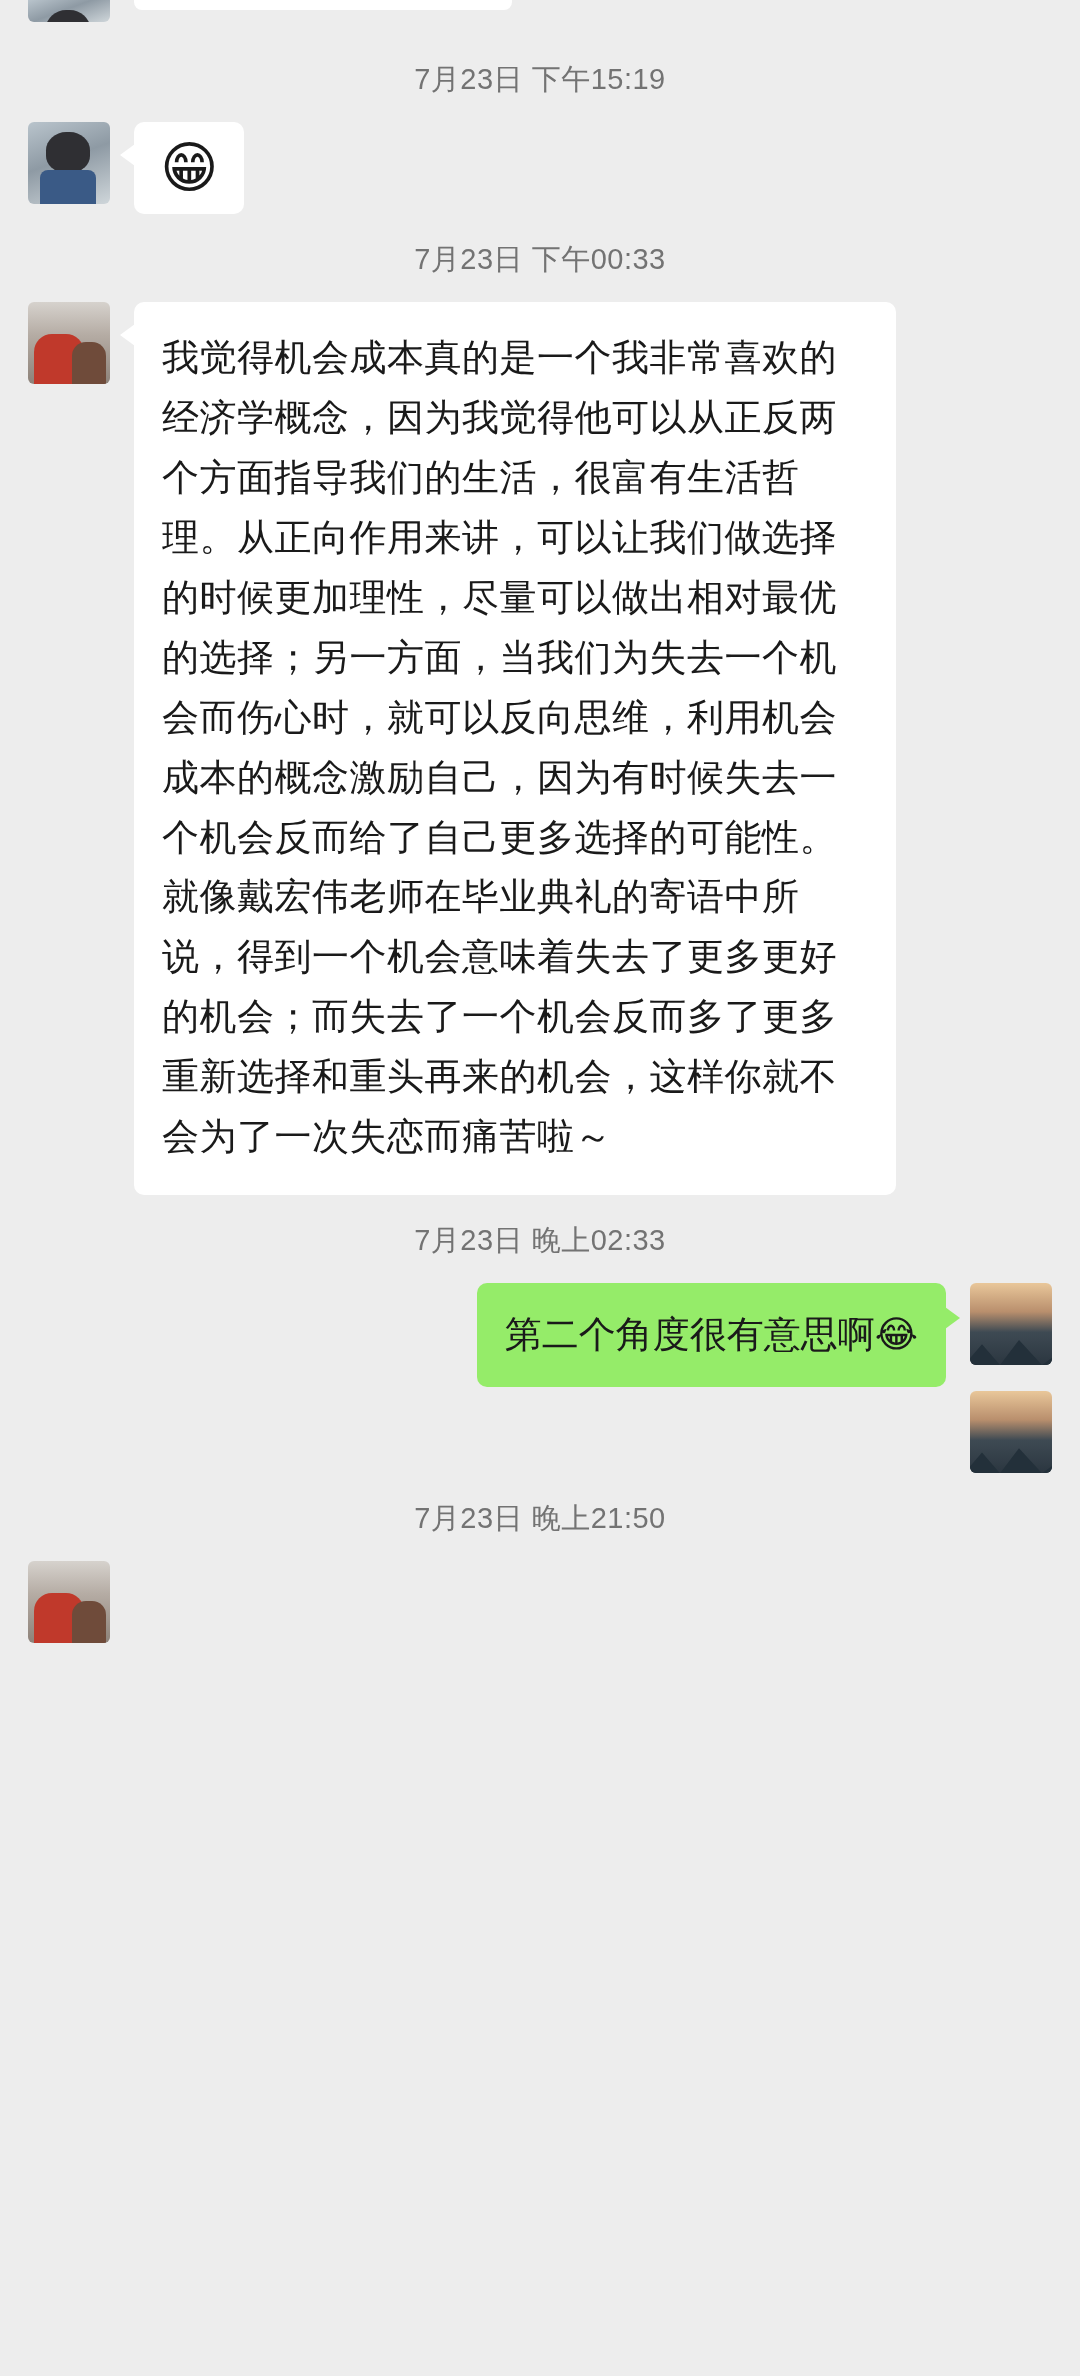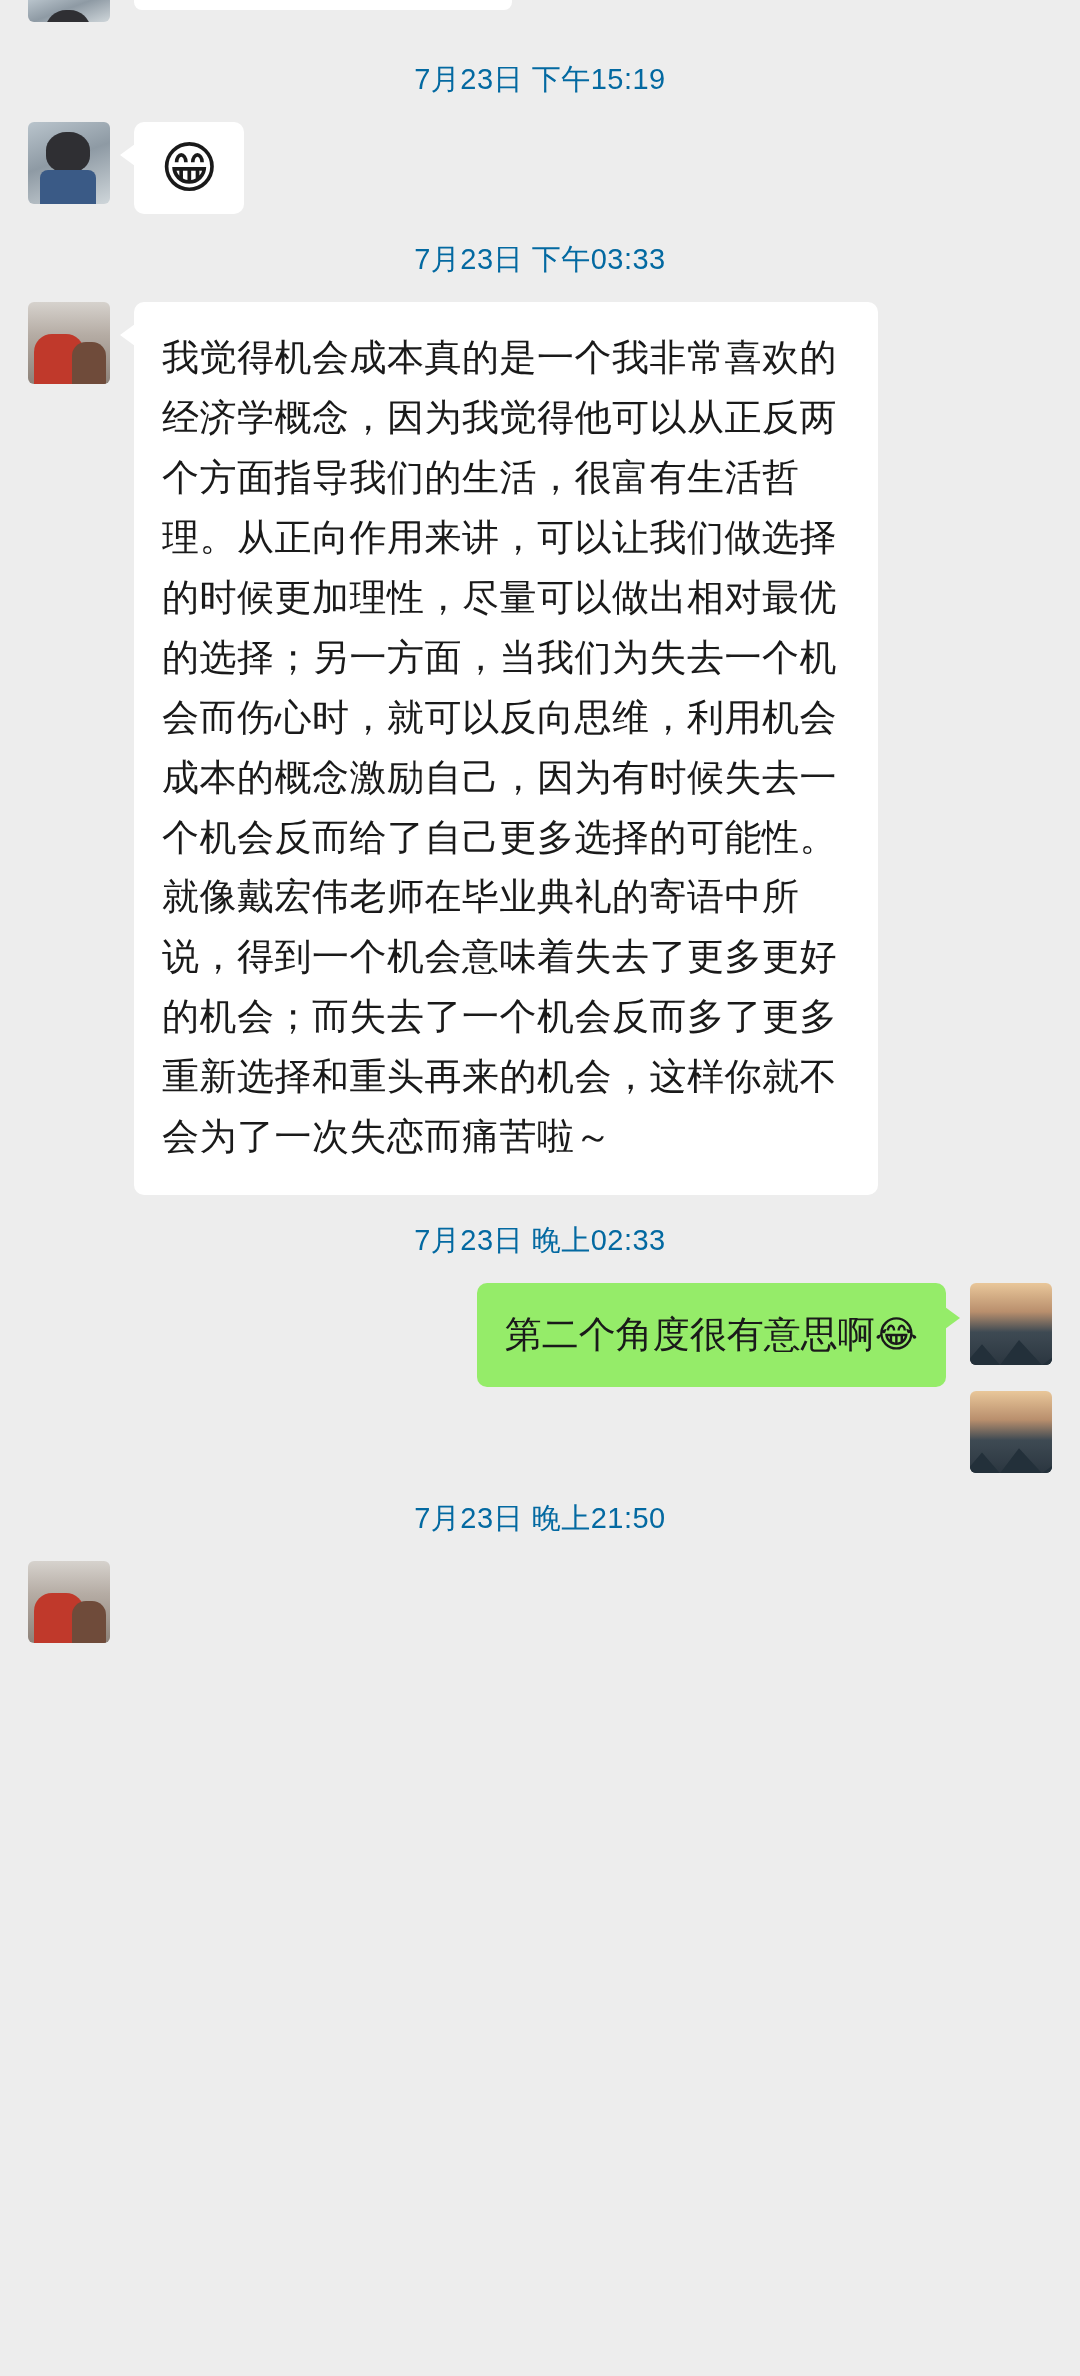--- a/index.html
+++ b/index.html
@@ -19,21 +19,21 @@
     background: #ededed;
     box-sizing: border-box;
     padding: 0 0 12px 0;
     position: relative;
     overflow: hidden;
   }
 
   
   .timestamp {
     text-align: center;
-    color: #0369a1;
+    color: #737373;
     font-size: 29px;
     letter-spacing: 0.5px;
     margin: 26px 0 22px 0;
     font-family: "Liberation Sans", "DejaVu Sans", sans-serif;
   }
 
   
   .row {
     display: flex;
     align-items: flex-start;
@@ -138,21 +138,21 @@
     top: 24px;
     width: 0; height: 0;
     border-top: 11px solid transparent;
     border-bottom: 11px solid transparent;
     border-left: 15px solid #95ec69;
   }
   .bubble.long {
     max-width: 700px;
     letter-spacing: 0.5px;
     line-height: 1.62;
-    padding: 26px 16px 28px 28px;
+    padding: 26px 34px 28px 28px;
   }
   .bubble.emoji-only {
     padding: 18px 26px;
     font-size: 56px;
     line-height: 1;
   }
   .partial-top {
     height: 34px;
     display: flex;
     align-items: flex-start;
@@ -181,21 +181,21 @@
     <div class="stub"></div>
   </div>
 
   <div class="timestamp">7月23日 下午15:19</div>
 
   <div class="row incoming">
     <div class="avatar cat"></div>
     <div class="bubble left emoji-only">😁</div>
   </div>
 
-  <div class="timestamp">7月23日 下午03:33</div>
+  <div class="timestamp">7月23日 下午00:33</div>
 
   <div class="row incoming">
     <div class="avatar photo"></div>
     <div class="bubble left long">我觉得机会成本真的是一个我非常喜欢的经济学概念，因为我觉得他可以从正反两个方面指导我们的生活，很富有生活哲理。从正向作用来讲，可以让我们做选择的时候更加理性，尽量可以做出相对最优的选择；另一方面，当我们为失去一个机会而伤心时，就可以反向思维，利用机会成本的概念激励自己，因为有时候失去一个机会反而给了自己更多选择的可能性。就像戴宏伟老师在毕业典礼的寄语中所说，得到一个机会意味着失去了更多更好的机会；而失去了一个机会反而多了更多重新选择和重头再来的机会，这样你就不会为了一次失恋而痛苦啦～</div>
   </div>
 
   <div class="timestamp">7月23日 晚上02:33</div>
 
   <div class="row outgoing">
     <div class="bubble right">第二个角度很有意思啊😂</div>

